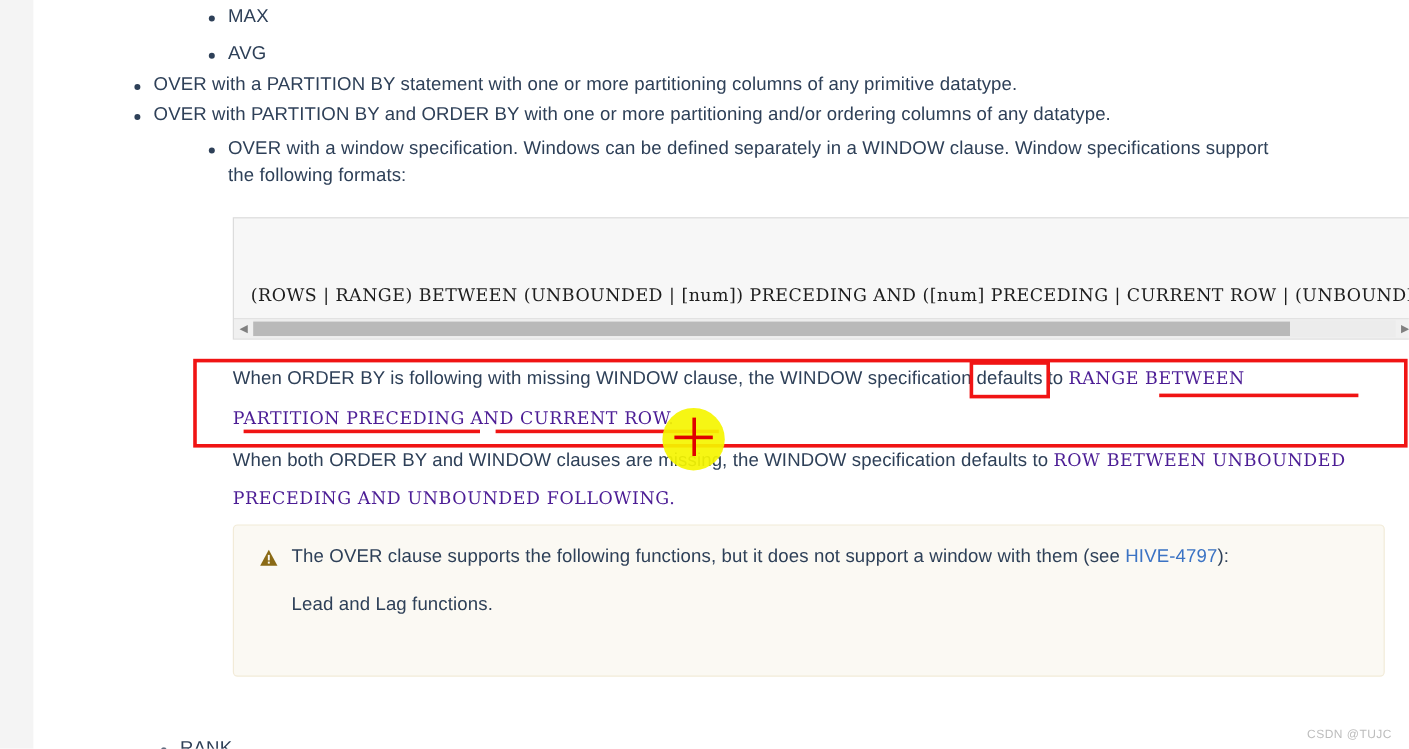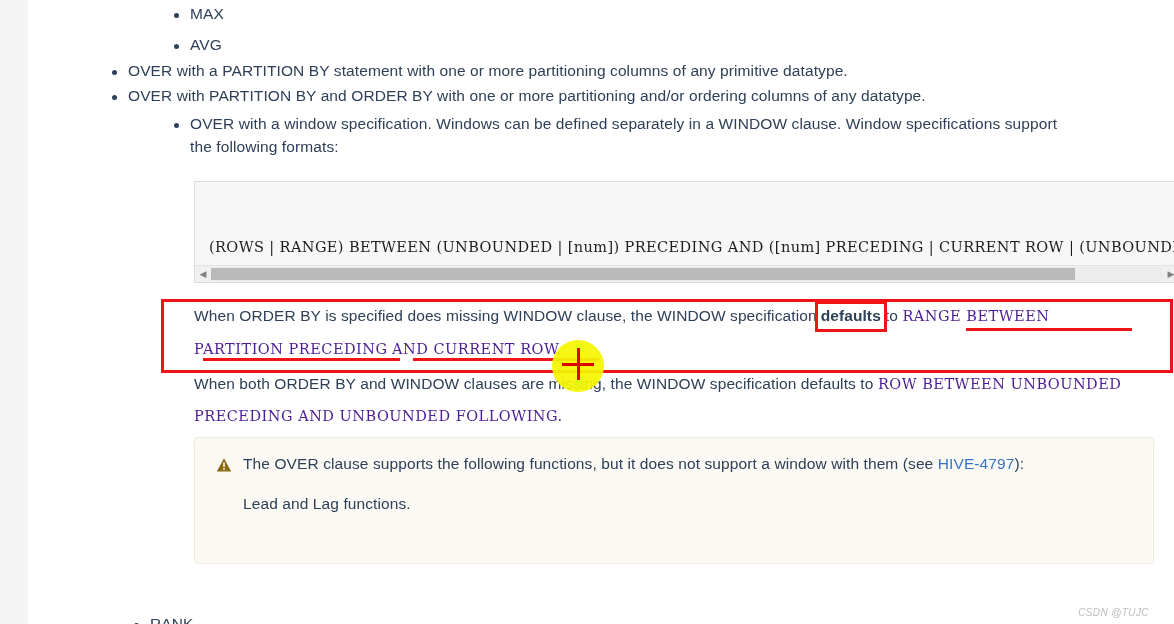--- a/index.html
+++ b/index.html
@@ -137,21 +137,20 @@
     font-size: 14.5px;
     letter-spacing: 0.5px;
     color: #4c1d95;
   }
 
   
   .box-defaults {
     position: relative;
     display: inline-block;
     padding: 0 4px;
-    font-weight: bold;
   }
   .box-defaults::after {
     content: "";
     position: absolute;
     left: -2px; top: -4px;
     right: -2px; bottom: -4px;
     border: 3px solid #f01414;
     pointer-events: none;
   }
 
@@ -230,25 +229,24 @@
   .cursor-cross .h {
     position: absolute;
     left: 0; top: 15px;
     width: 32px; height: 3px;
     background: #e00000;
   }
 
   
   .watermark {
     position: absolute;
-    right: 25px; bottom: 6px;
+    right: 14px; bottom: 6px;
     font-size: 10px;
     color: #bdbdbd;
     letter-spacing: 0.4px;
-    font-style: italic;
   }
 
   .nowrap { white-space: nowrap; }
 </style>
 </head>
 <body>
 
 <div class="left-gutter"></div>
 
 <div class="page">
@@ -290,21 +288,21 @@
     <div class="hscroll">
       <div class="track"></div>
       <div class="thumb"></div>
       <div class="arrow left">◀</div>
       <div class="arrow right">▶</div>
     </div>
   </div>
 
   <div class="para-hl doc-text">
     <div class="l1">
-      <span>When ORDER BY is specified does missing WINDOW clause, the WINDOW specification</span><span class="box-defaults">defaults</span><span>to</span>
+      <span>When ORDER BY is following with missing WINDOW clause, the WINDOW specification</span><span class="box-defaults">defaults</span><span>to</span>
       <span class="mono-inline">RANGE  BETWEEN</span>
     </div>
     <div class="l2">
       <span class="mono-inline">PARTITION  PRECEDING</span>
       <span class="mono-inline">AND  CURRENT  ROW.</span>
     </div>
   </div>
 
   <div class="ul-red" style="left:938px; top:328px; width:166px;"></div>
   <div class="ul-red" style="left:175px; top:358px; width:197px;"></div>

